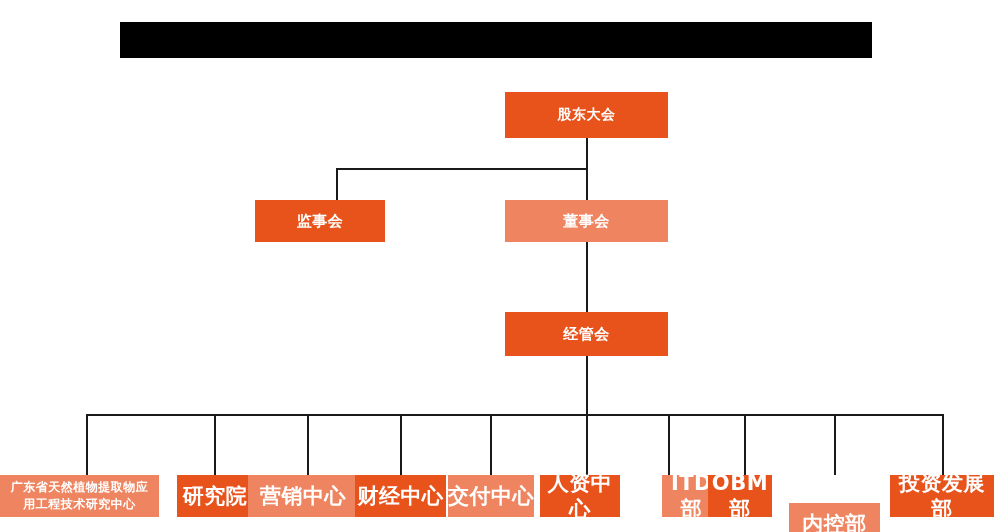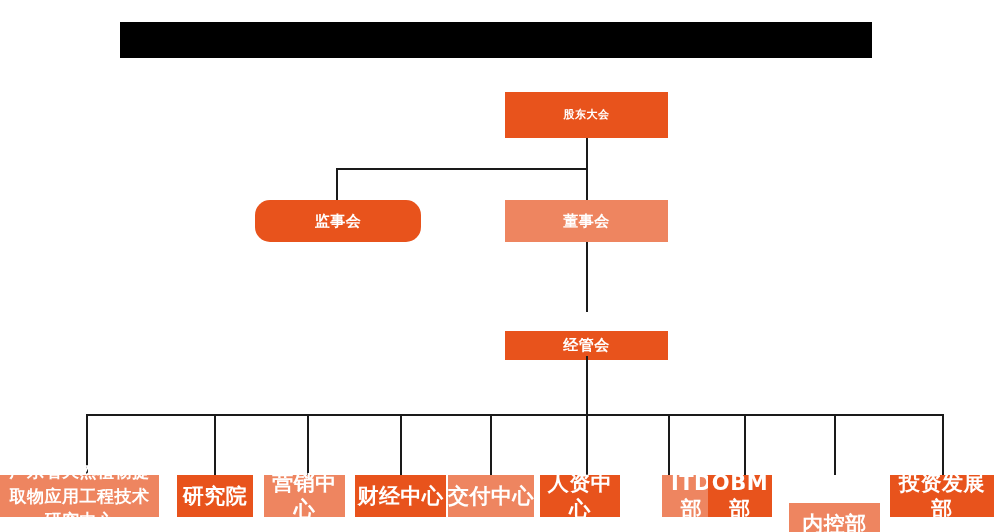--- a/index.html
+++ b/index.html
@@ -33,24 +33,24 @@
     text-align: center;
     color: #ffffff;
     font-weight: bold;
     line-height: 1.25;
     letter-spacing: 0.5px;
     user-select: none;
   }
   .node.dark   { background: #E8531C; }
   .node.light  { background: #EE8560; text-align: center; }
 
-  .node.lvl-top    { font-size: 11px; }
+  .node.lvl-top    { font-size: 14px; }
   .node.lvl-mid    { font-size: 15px; }
   .node.lvl-leaf   { font-size: 21px; }
-  .node.lvl-leaf.small { font-size: 17px; line-height: 1.45; padding: 0 6px; }
+  .node.lvl-leaf.small { font-size: 12px; line-height: 1.45; padding: 0 6px; }
 
   .connector {
     position: absolute;
     background: #1a1a1a;
   }
   .connector.v { width: 2px; }
   .connector.h { height: 2px; }
 </style>
 </head>
 <body>
@@ -61,31 +61,31 @@
 
   <div class="node dark lvl-top" style="left:505px; top:92px; width:163px; height:46px;">
     <span>股东大会</span>
   </div>
 
   <div class="connector v" style="left:586px; top:138px; width:2px; height:62px;"></div>
 
   <div class="connector h" style="left:336px; top:168px; width:252px; height:2px;"></div>
   <div class="connector v" style="left:336px; top:168px; width:2px; height:32px;"></div>
 
-  <div class="node dark lvl-mid" style="left:255px; top:200px; width:166px; height:42px;border-radius:15px;">
+  <div class="node dark lvl-mid" style="left:255px; top:200px; width:130px; height:42px;">
     <span>监事会</span>
   </div>
 
   <div class="node light lvl-mid" style="left:505px; top:200px; width:163px; height:42px;">
     <span>董事会</span>
   </div>
 
   <div class="connector v" style="left:586px; top:242px; width:2px; height:70px;"></div>
 
-  <div class="node dark lvl-mid" style="left:505px; top:312px; width:163px; height:29px;margin-top:19px;">
+  <div class="node dark lvl-mid" style="left:505px; top:312px; width:163px; height:44px;">
     <span>经管会</span>
   </div>
 
   <div class="connector v" style="left:586px; top:356px; width:2px; height:59px;"></div>
 
   <div class="connector h" style="left:86px; top:414px; width:858px; height:2px;"></div>
 
   <div class="connector v" style="left:86px;  top:414px; height:61px;"></div>
   <div class="connector v" style="left:214px; top:414px; height:61px;"></div>
   <div class="connector v" style="left:307px; top:414px; height:61px;"></div>
@@ -98,21 +98,21 @@
   <div class="connector v" style="left:942px; top:414px; height:61px;"></div>
 
   <div class="node light lvl-leaf small" style="left:0px; top:475px; width:159px; height:42px;">
     <span>广东省天然植物提取物应用工程技术研究中心</span>
   </div>
 
   <div class="node dark lvl-leaf" style="left:177px; top:475px; width:76px; height:42px;">
     <span>研究院</span>
   </div>
 
-  <div class="node light lvl-leaf" style="left:264px; top:475px; width:81px; height:42px;">
+  <div class="node light lvl-leaf" style="left:248px; top:475px; width:110px; height:42px;">
     <span>营销中心</span>
   </div>
 
   <div class="node dark lvl-leaf" style="left:355px; top:475px; width:91px; height:42px;text-align:center;">
     <span>财经中心</span>
   </div>
 
   <div class="node light lvl-leaf" style="left:448px; top:475px; width:86px; height:42px;">
     <span>交付中心</span>
   </div>

